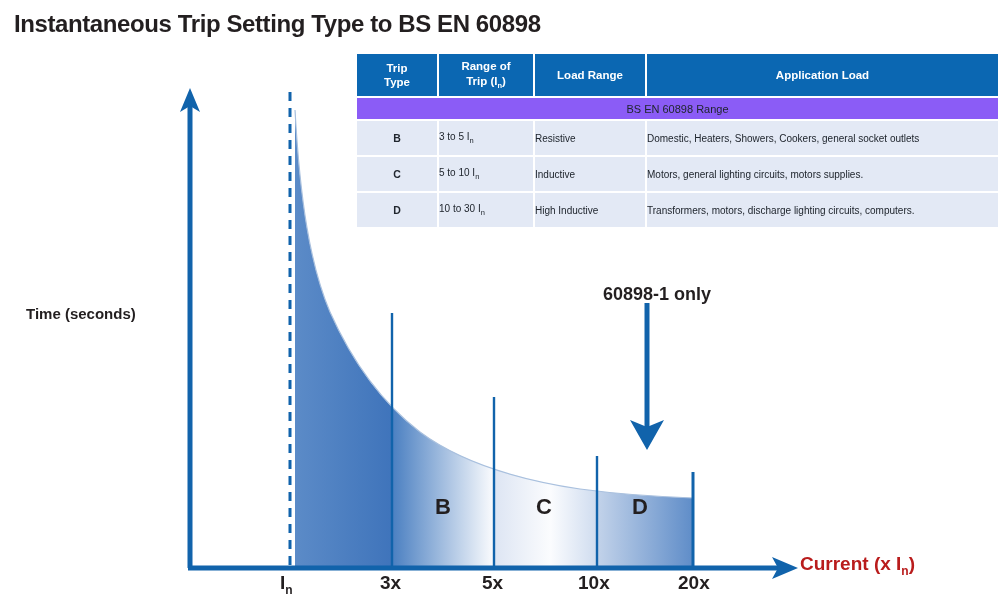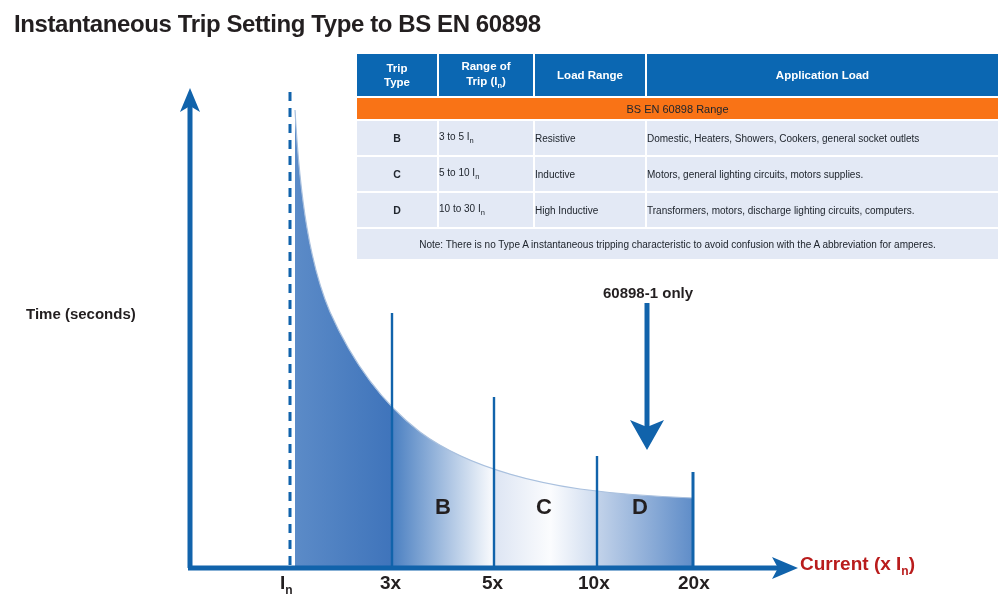--- a/index.html
+++ b/index.html
@@ -11,21 +11,21 @@
 
   #chart-canvas{position:absolute;left:0;top:0;width:1004px;height:615px;}
 
   
   #spec-table{position:absolute;left:355px;top:52px;width:643px;
               border-collapse:collapse;table-layout:fixed;}
   #spec-table td,#spec-table th{padding:0;margin:0;}
   .hdr-cell{background:#0b67b2;color:#ffffff;font-size:11.5px;font-weight:bold;
             text-align:center;vertical-align:middle;height:42px;line-height:1.25;
             border:2px solid #ffffff;}
-  .band-cell{background:#f97316;color:#20262e;font-size:11px;text-align:center;
+  .band-cell{background:#8b5cf6;color:#20262e;font-size:11px;text-align:center;
              height:21px;border:2px solid #ffffff;}
   .body-cell{background:#e3e9f5;color:#20262e;font-size:10px;height:34px;
              border:2px solid #ffffff;vertical-align:middle;}
   .c-type{text-align:center;font-weight:bold;font-size:10.5px;}
   .c-range{padding-left:14px;}
   .c-load{padding-left:12px;}
   .c-app{padding-left:14px;}
   .note-cell{background:#e3e9f5;color:#20262e;font-size:10px;text-align:center;
              height:30px;border:2px solid #ffffff;}
   .sub{font-size:7.5px;vertical-align:sub;}
@@ -37,21 +37,21 @@
   .tick-label{font-size:19px;font-weight:bold;color:#231f20;top:572px;}
   #tick-in{left:280px;}
   #tick-3x{left:380px;}
   #tick-5x{left:482px;}
   #tick-10x{left:578px;}
   #tick-20x{left:678px;}
   .zone-label{font-size:22px;font-weight:bold;color:#231f20;top:494px;}
   #zone-b{left:435px;}
   #zone-c{left:536px;}
   #zone-d{left:632px;}
-  #annotation-label{left:603px;top:284px;font-size:15px;font-weight:bold;color:#231f20;}
+  #annotation-label{left:603px;top:284px;font-size:18px;font-weight:bold;color:#231f20;}
 </style>
 </head>
 <body>
 
 <div id="page-title">Instantaneous Trip Setting Type to BS EN 60898</div>
 
 <svg id="chart-canvas" viewBox="0 0 1004 615" xmlns="http://www.w3.org/2000/svg">
   <defs>
     <linearGradient id="zoneGradB" x1="0" y1="0" x2="1" y2="0">
       <stop offset="0%" stop-color="#4a7fc1"></stop>
@@ -150,23 +150,20 @@
       <td class="body-cell c-app">Motors, general lighting circuits, motors supplies.</td>
     </tr>
 
     <tr>
       <td class="body-cell c-type">D</td>
       <td class="body-cell c-range"><span>10 to 30 I</span><span class="sub">n</span></td>
       <td class="body-cell c-load">High Inductive</td>
       <td class="body-cell c-app">Transformers, motors, discharge lighting circuits, computers.</td>
     </tr>
 
-    <tr>
-      <td class="note-cell" colspan="4">Note: There is no Type A instantaneous tripping characteristic to avoid confusion with the A abbreviation for amperes.</td>
-    </tr>
   </tbody>
 </table>
 
 <div class="ov" id="y-axis-title">Time (seconds)</div>
 
 <div class="ov" id="x-axis-title">Current (x I<span class="sub" style="font-size:12px">n</span>)</div>
 
 <div class="ov tick-label" id="tick-in">I<span class="sub" style="font-size:12px">n</span></div>
 <div class="ov tick-label" id="tick-3x">3x</div>
 <div class="ov tick-label" id="tick-5x">5x</div>

